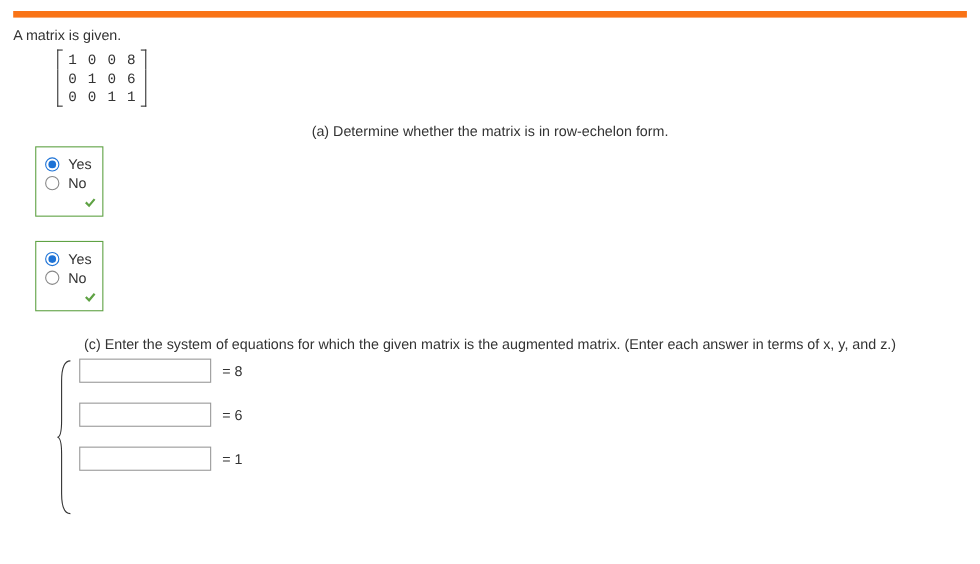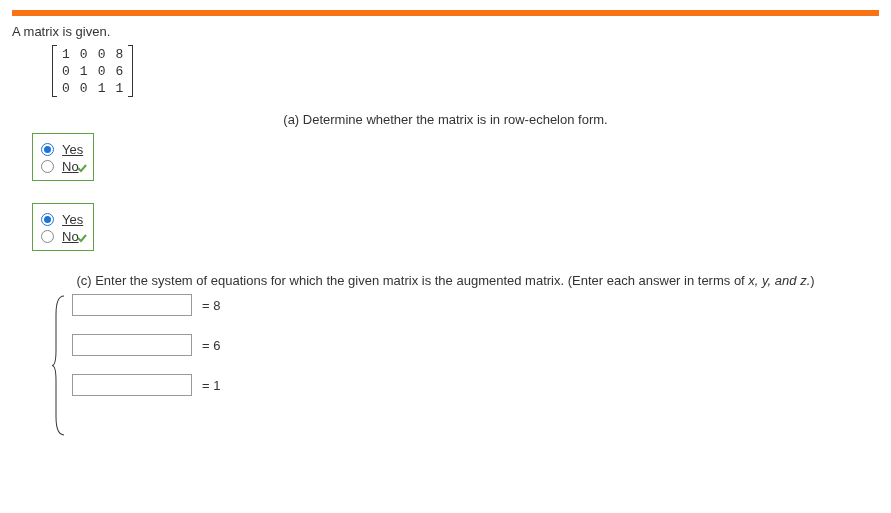--- a/index.html
+++ b/index.html
@@ -43,24 +43,23 @@
   .part {
     margin-bottom: 22px;
   }
   .part-label {
     margin-bottom: 6px;
     text-align: center;
   }
   .radio-box {
     border: 1px solid #5fa244;
     display: inline-block;
-    padding: 6px 10px 4px 8px;
+    padding: 6px 10px 20px 8px;
     position: relative;
     margin-left: 20px;
-    text-decoration: underline;
   }
   .radio-row {
     display: flex;
     align-items: center;
     margin: 2px 0;
   }
   .radio {
     width: 13px;
     height: 13px;
     border: 1px solid #888;
@@ -112,21 +111,21 @@
   }
   .eq-input {
     width: 120px;
     height: 22px;
     border: 1px solid #999;
     font-family: inherit;
     font-size: 13px;
     padding: 2px 4px;
     box-sizing: border-box;
   }
-  .italic { font-style: italic; }
+  .italic { }
   .eq-rhs {
     font-size: 13px;
   }
 </style>
 </head>
 <body>
 
 <div class="top-border">
   <div class="intro">A matrix is given.</div>
 

